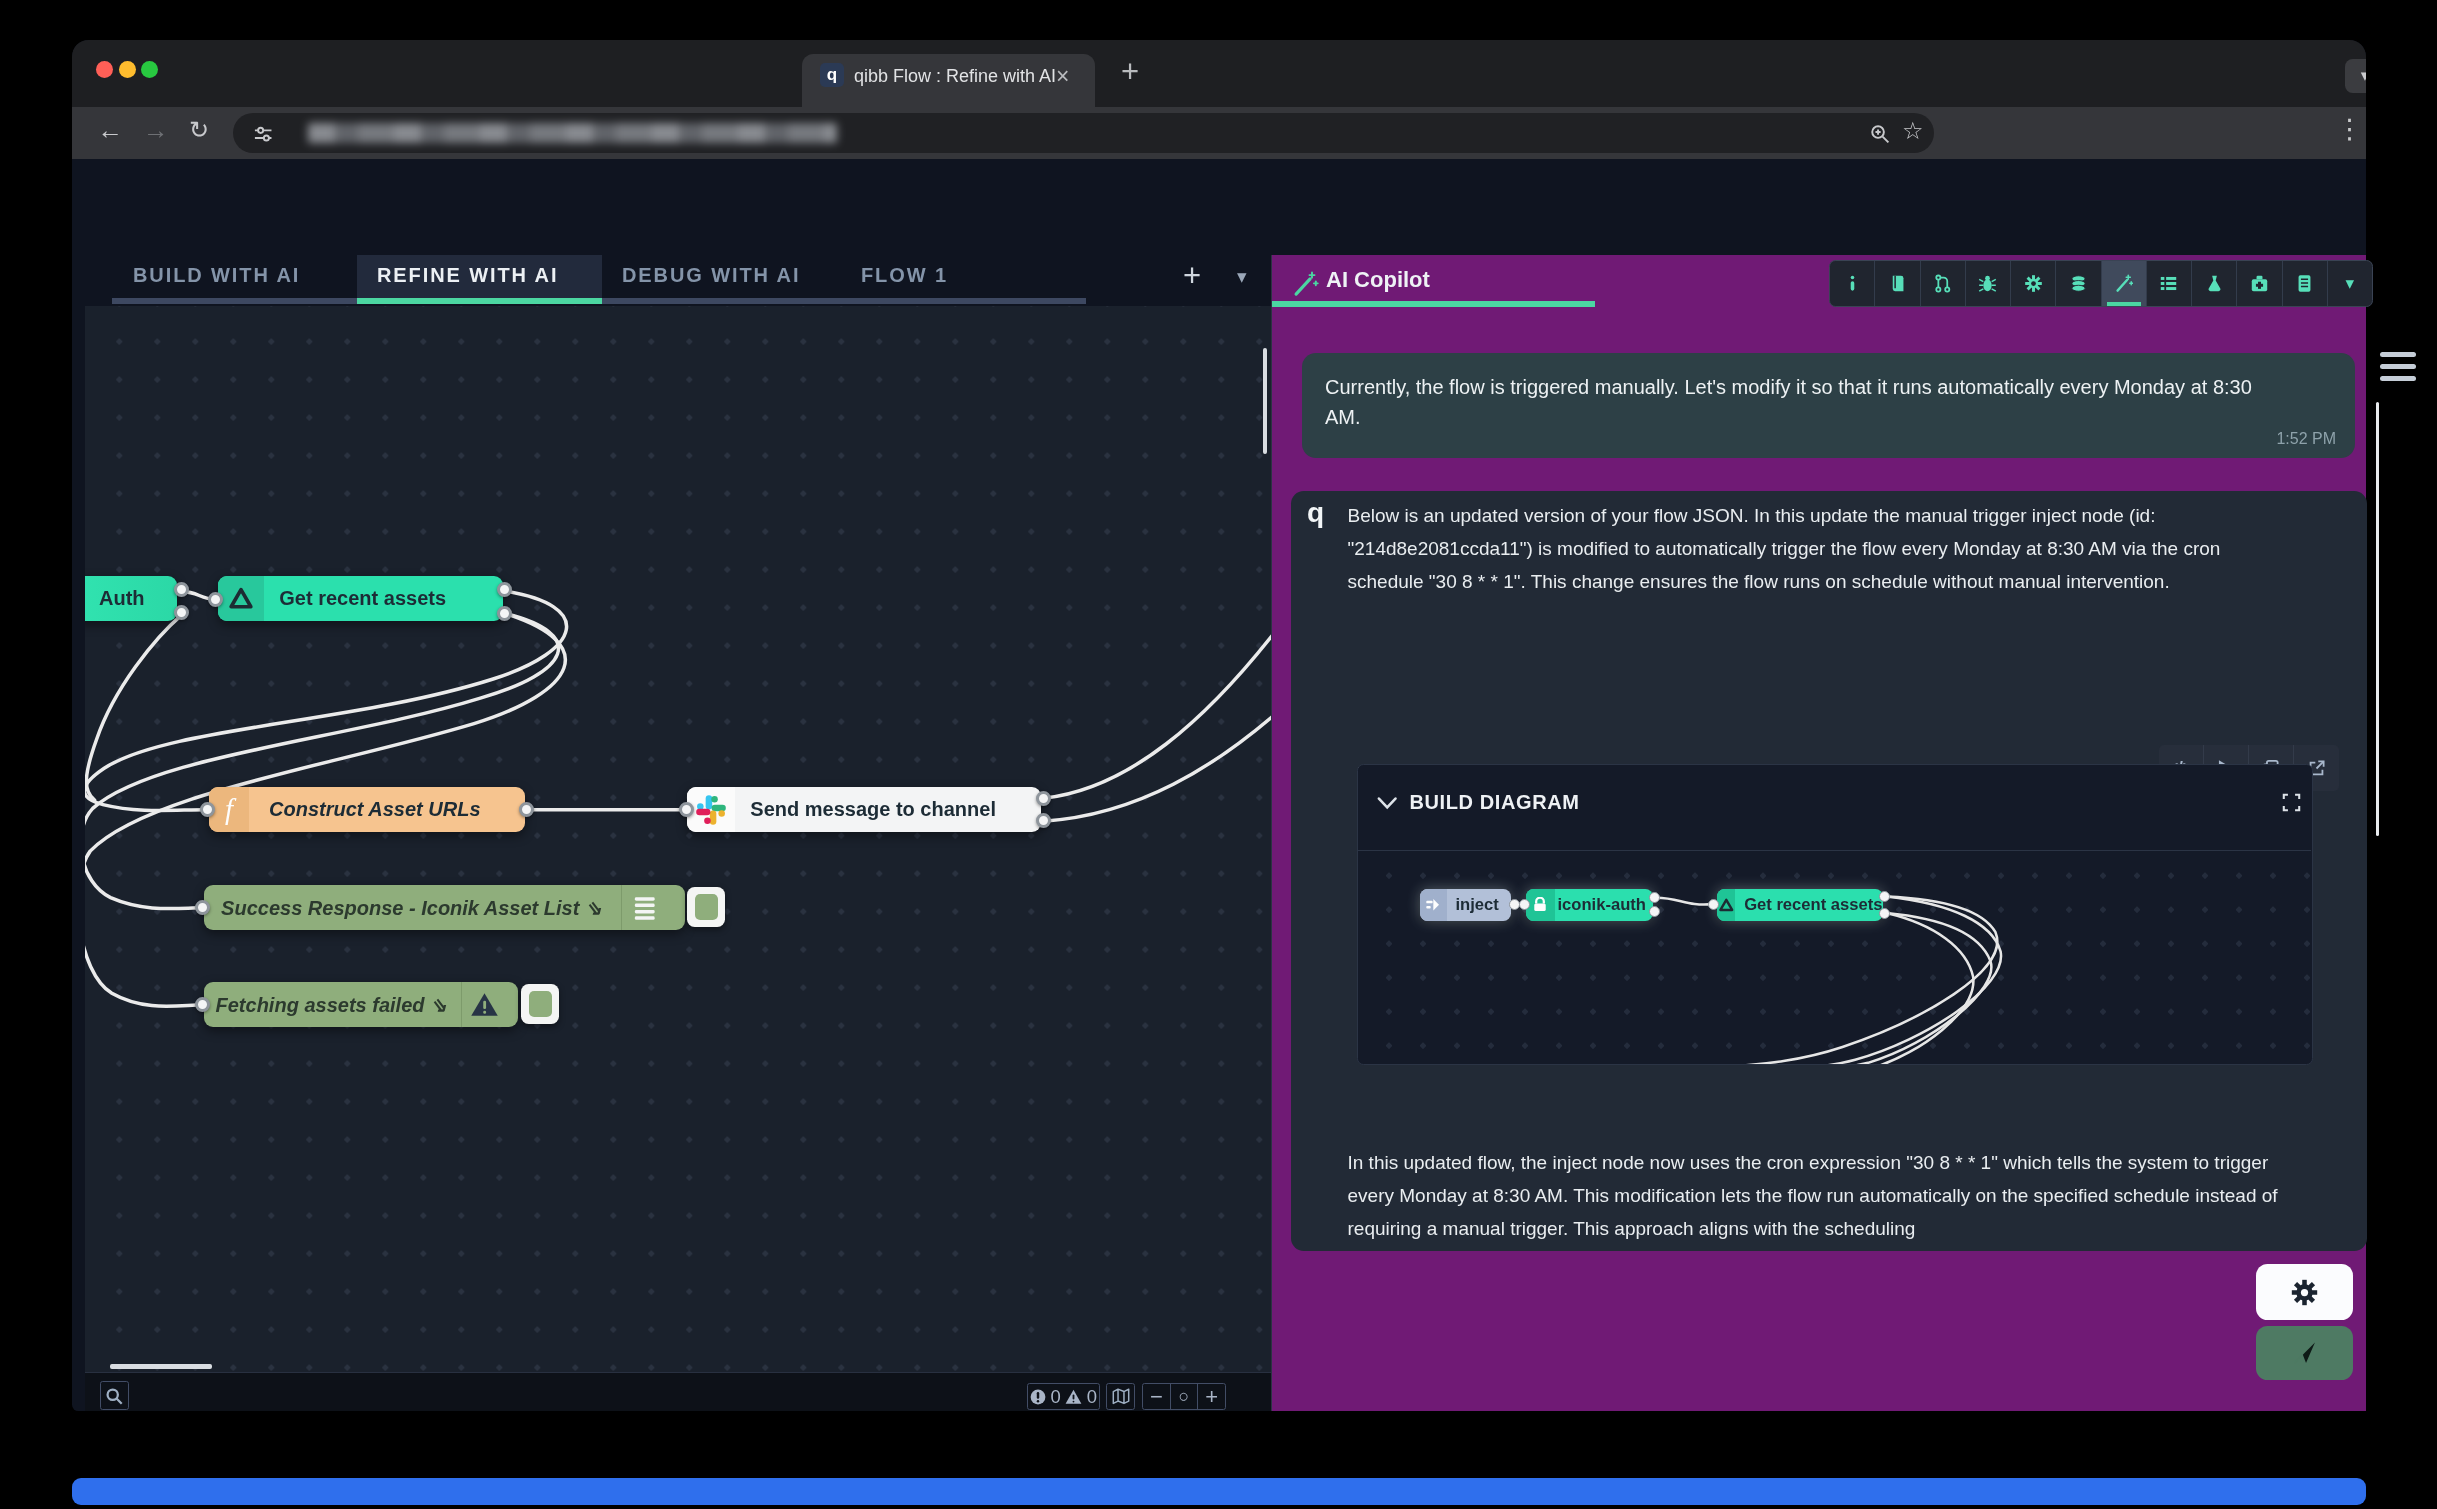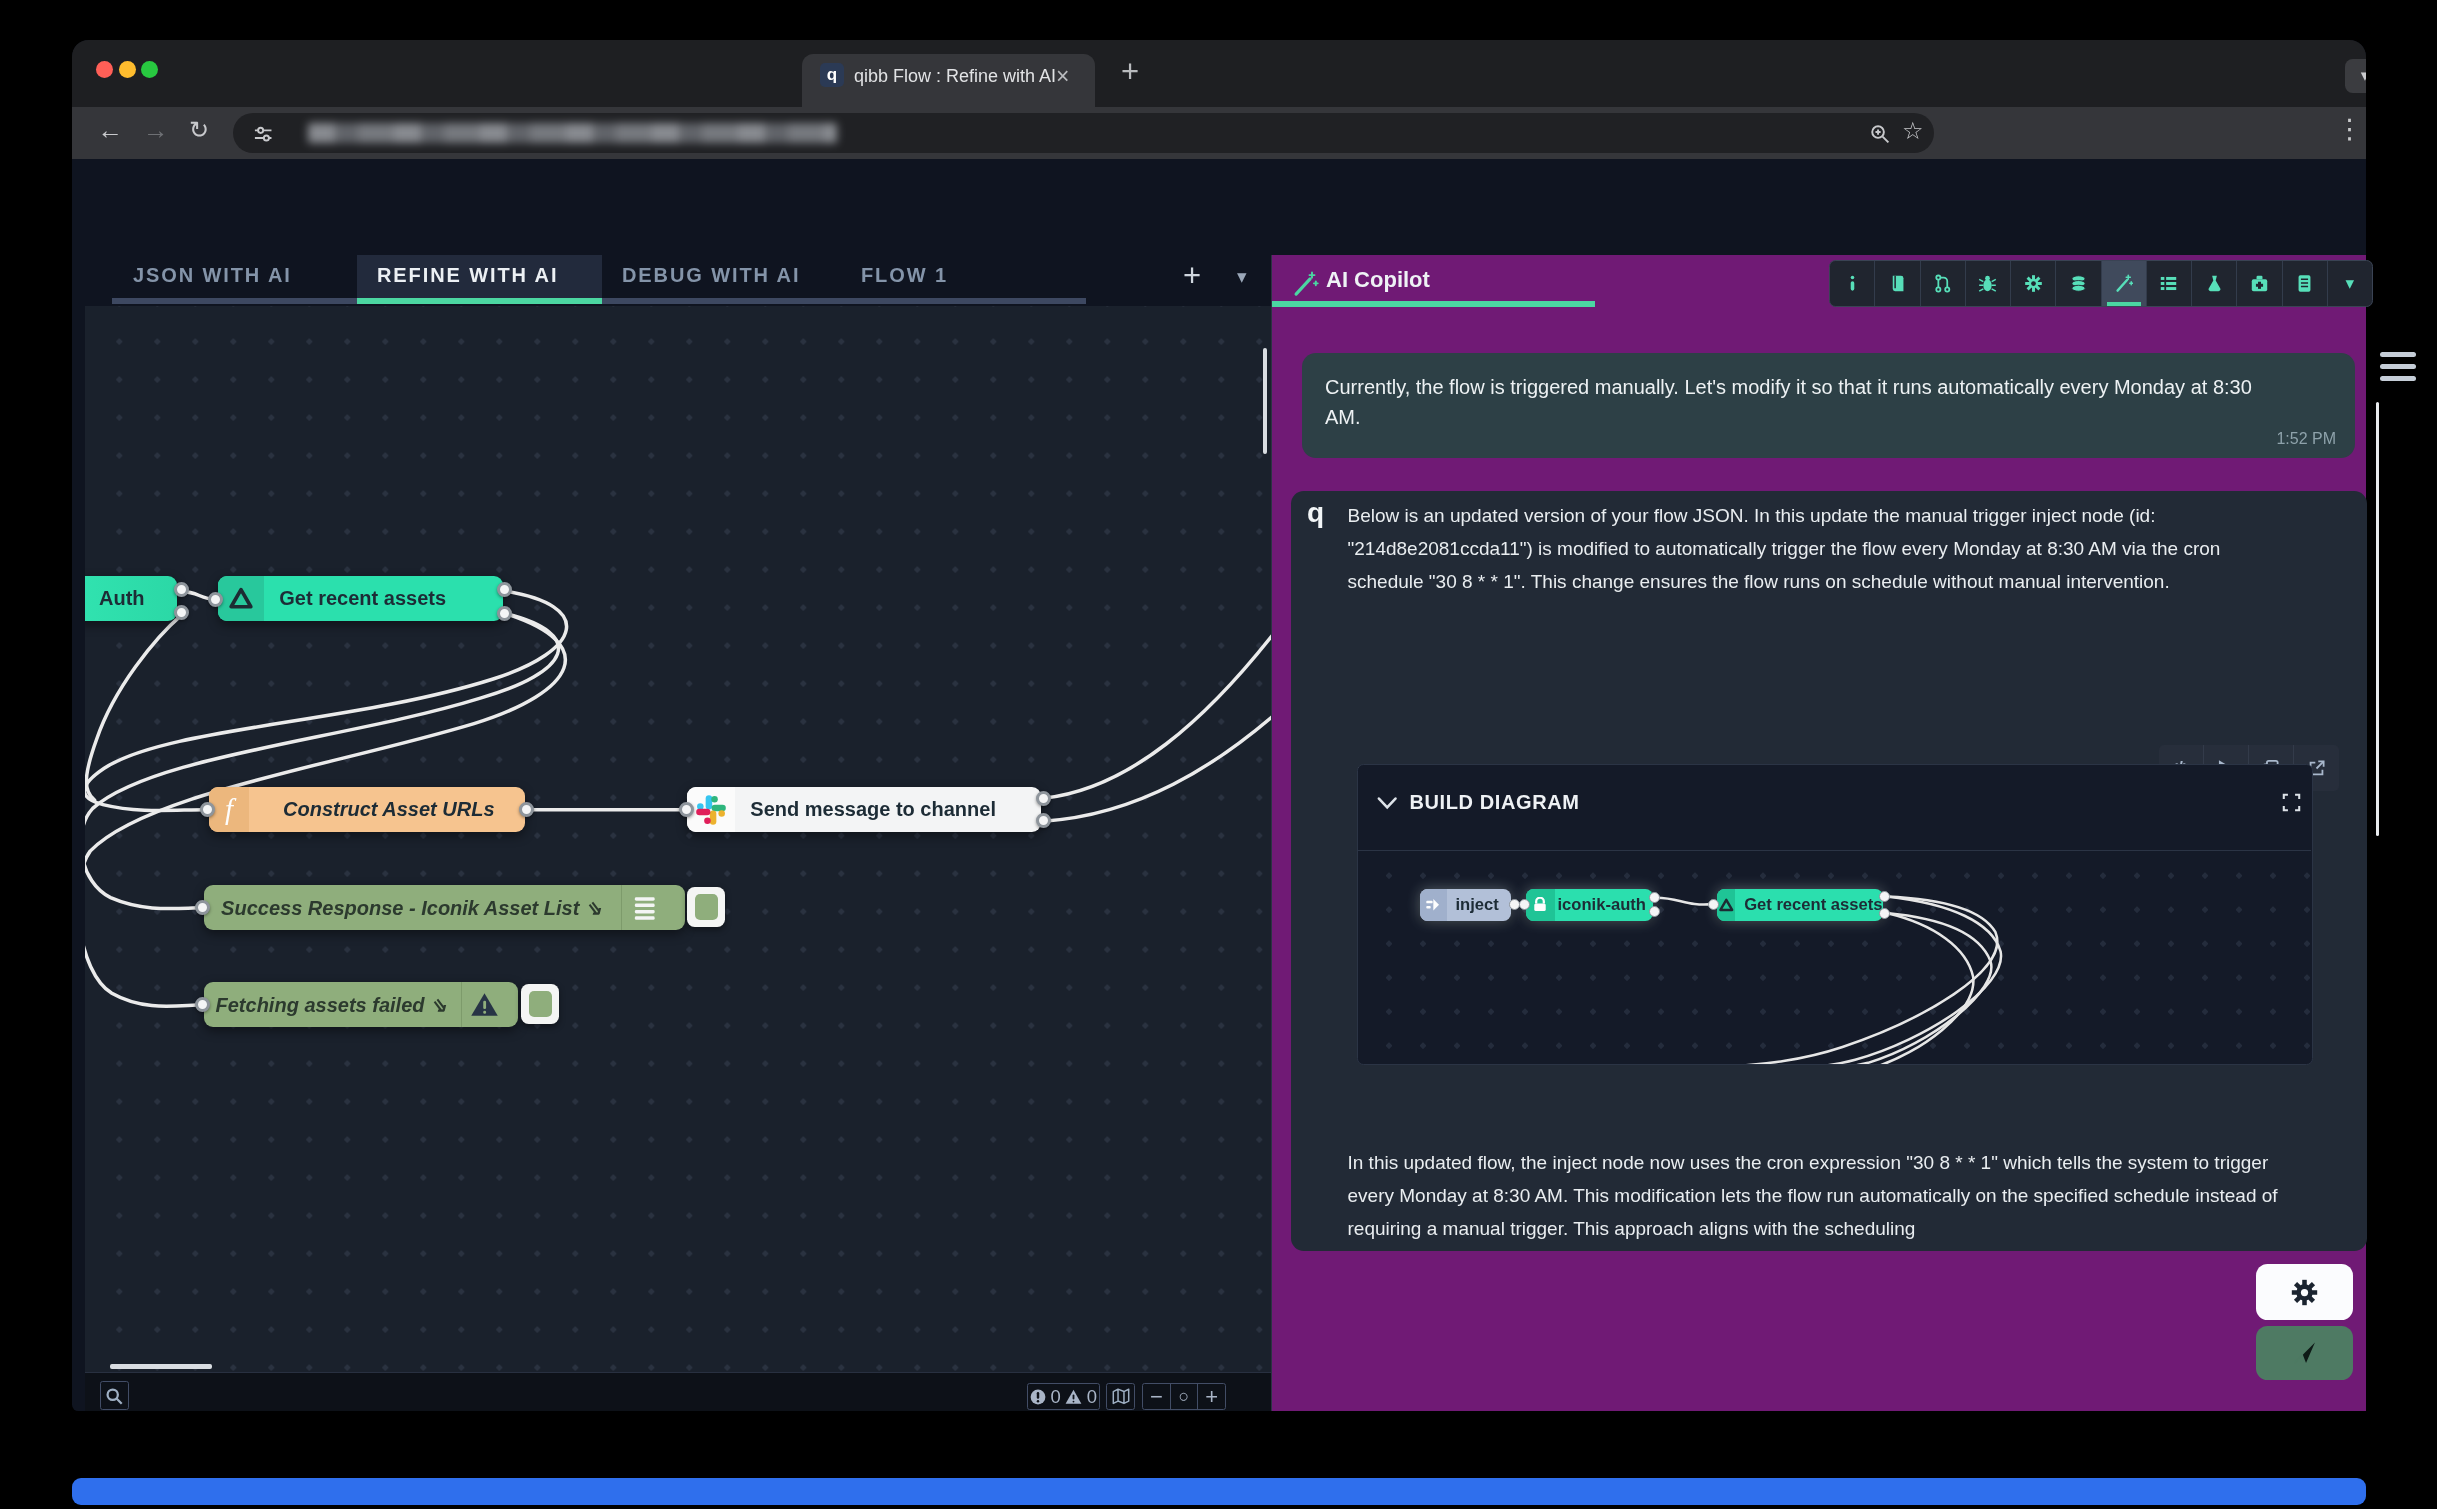--- a/index.html
+++ b/index.html
@@ -181,21 +181,21 @@
   <div class="abs avatar">RO</div>
   <div class="abs burger">
       <div></div>
       <div></div>
       <div style="margin-bottom:0"></div>
     </div>
 </div>
 
 <div class="abs flowtabs">
   <div class="abs activebg"></div>
-  <div class="abs ftab" style="left:61px">JSON WITH AI</div>
+  <div class="abs ftab" style="left:61px">BUILD WITH AI</div>
   <div class="abs ftab active" style="left:305px">REFINE WITH AI</div>
   <div class="abs ftab" style="left:550px">DEBUG WITH AI</div>
   <div class="abs ftab" style="left:789px">FLOW 1</div>
   <div class="abs tabtrack"></div>
   <div class="abs tabteal"></div>
   <div class="abs" style="left:1111px;top:2.6px;font-size:31px;color:#cfd6de">+</div>
   <div class="abs" style="left:1165px;top:10.2px;font-size:19px;color:#9aa7b8">▾</div>
 </div>
 
 <div class="abs canvas">
@@ -225,21 +225,21 @@
     <span class="nlabel" style="margin-left:15.3px">Get recent assets</span>
   </div>
   <div class="port" style="left:123px;top:286px"></div>
   <div class="port" style="left:412px;top:276px"></div>
   <div class="port" style="left:412px;top:300px"></div>
 
   <div class="node" style="left:124px;top:481px;width:316px;background:#f6c48f">
     <div class="nsect" style="width:40px;background:#ecb77d">
       <span style="font-family:'Liberation Serif',serif;font-style:italic;font-size:29px;color:#fdfdfd">f</span>
     </div>
-    <span class="nlabel" style="margin-left:34px;font-style:italic">Construct Asset URLs</span>
+    <span class="nlabel" style="margin-left:20px;font-style:italic">Construct Asset URLs</span>
   </div>
   <div class="port" style="left:115px;top:496px"></div>
   <div class="port" style="left:434px;top:496px"></div>
 
   <div class="node" style="left:602px;top:481px;width:354px;background:#f3f4f5">
     <div class="nsect" style="width:48px;background:#fbfbfb">
       <svg width="32" height="32" viewBox="0 0 54 54">
           <rect x="18" y="2" width="11" height="24" rx="5.5" fill="#36C5F0"></rect>
           <circle cx="9" cy="21" r="5.5" fill="#36C5F0"></circle>
           <rect x="28" y="18" width="24" height="11" rx="5.5" fill="#2EB67D"></rect>

